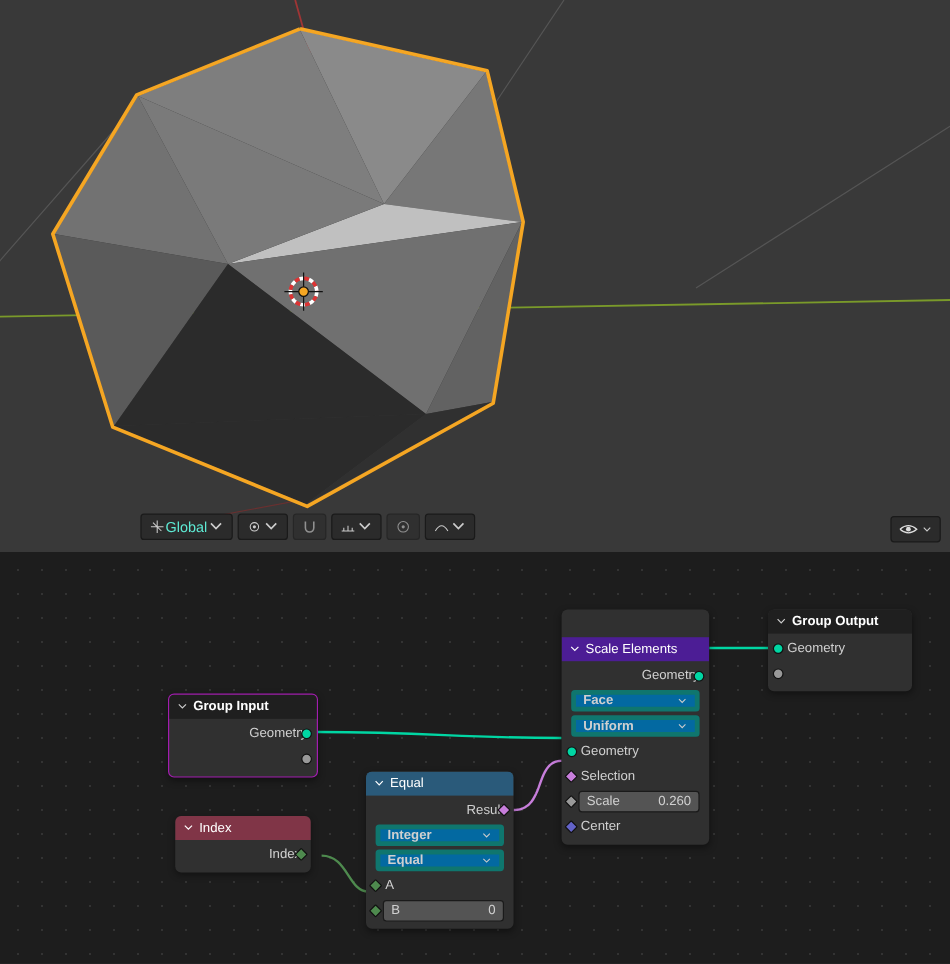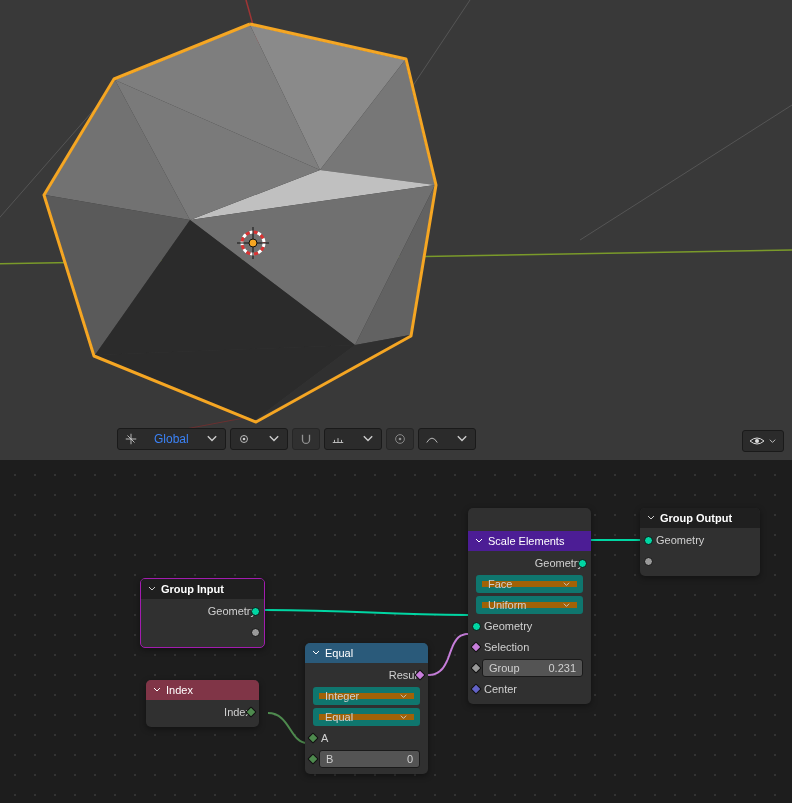--- a/index.html
+++ b/index.html
@@ -2,35 +2,35 @@
 <html><head>
 <meta charset="utf-8">
 <style>
 * { margin: 0; padding: 0; box-sizing: border-box; font-family: sans-serif; }
 body { width: 792px; height: 803px; background: #1d1d1d; overflow: hidden; position: relative; }
 
 
 .viewport { position: absolute; top: 0; left: 0; width: 792px; height: 460px; background: #393939; overflow: hidden; }
 .mesh-svg { position: absolute; top: 0; left: 0; }
 .toolbar { position: absolute; bottom: 8px; left: 117px; height: 26px; display: flex; gap: 4px; align-items: center; }
-.tool-btn { background: #2b2b2b; border: 1px solid #1a1a1a; border-radius: 3px; color: #3b82f6; font-size: 12px; height: 22px; display: flex; align-items: center; padding: 0 6px; gap: 16px; cursor: pointer; }
+.tool-btn { background: #2b2b2b; border: 1px solid #1a1a1a; border-radius: 3px; color: #5eead4; font-size: 12px; height: 22px; display: flex; align-items: center; padding: 0 6px; gap: 0; cursor: pointer; }
 .tool-btn svg { width: 14px; height: 14px; }
 .eye-btn { position: absolute; bottom: 8px; right: 8px; background: #2b2b2b; border: 1px solid #1a1a1a; border-radius: 3px; height: 22px; padding: 0 6px; display: flex; align-items: center; gap: 3px; cursor: pointer; }
 
 
 .node-editor { position: absolute; top: 460px; left: 0; width: 792px; height: 343px; background: #1d1d1d; }
 .dot-grid { position: absolute; inset: 0; background-image: radial-gradient(circle, #333 1px, transparent 1px); background-size: 20px 20px; background-position: 5px 5px; }
 
 .node { position: absolute; background: #303030; border-radius: 5px; font-size: 11px; color: #d0d0d0; overflow: hidden; box-shadow: 0 2px 6px rgba(0,0,0,0.4); }
 .node-header { height: 20px; display: flex; align-items: center; padding: 0 6px; gap: 4px; font-size: 11px; color: #fff; }
 .node-header svg { width: 10px; height: 10px; }
 .node-body { padding: 3px 8px 6px 8px; display: flex; flex-direction: column; gap: 3px; }
 .node-row { height: 18px; display: flex; align-items: center; position: relative; font-size: 11px; }
 .node-row.right { justify-content: flex-end; }
-.node-select { background: #a16207; border: 6px solid #0f766e; border-radius: 3px; height: 18px; width: 100%; display: flex; align-items: center; justify-content: space-between; padding: 0 6px; font-size: 11px; cursor: pointer; }
+.node-select { background: #0369a1; border: 4px solid #0f766e; border-radius: 3px; height: 18px; width: 100%; display: flex; align-items: center; justify-content: space-between; padding: 0 6px; font-size: 11px; cursor: pointer; font-weight: bold; }
 .node-num { background: #545454; border: 1px solid #1a1a1a; border-radius: 3px; height: 18px; width: 100%; display: flex; align-items: center; padding: 0 6px; font-size: 11px; cursor: pointer; }
 .node-num .label { flex: 0 0 auto; }
 .node-num .val { flex: 1; text-align: right; }
 .socket { position: absolute; width: 9px; height: 9px; border-radius: 50%; border: 1px solid #111; }
 .socket.left { left: -4px; }
 .socket.right { right: -4px; }
 .diamond { transform: rotate(45deg); border-radius: 1px; width: 8px; height: 8px; }
 .sock-geo { background: #00d6a3; }
 .sock-int { background: #4e8a4e; }
 .sock-sel { background: #c77edb; }
@@ -272,22 +272,22 @@
         <span class="socket left sock-geo"></span>
         <span style="margin-left:8px">Geometry</span>
       </div>
       <div class="node-row">
         <span class="socket left sock-sel diamond"></span>
         <span style="margin-left:8px">Selection</span>
       </div>
       <div class="node-row">
         <span class="socket left sock-gray diamond"></span>
         <div class="node-num" style="margin-left:6px">
-          <span class="label">Group</span>
-          <span class="val">0.231</span>
+          <span class="label">Scale</span>
+          <span class="val">0.260</span>
         </div>
       </div>
       <div class="node-row">
         <span class="socket left sock-vec diamond"></span>
         <span style="margin-left:8px">Center</span>
       </div>
     </div>
   </div>
 
   <div class="node node-output">

